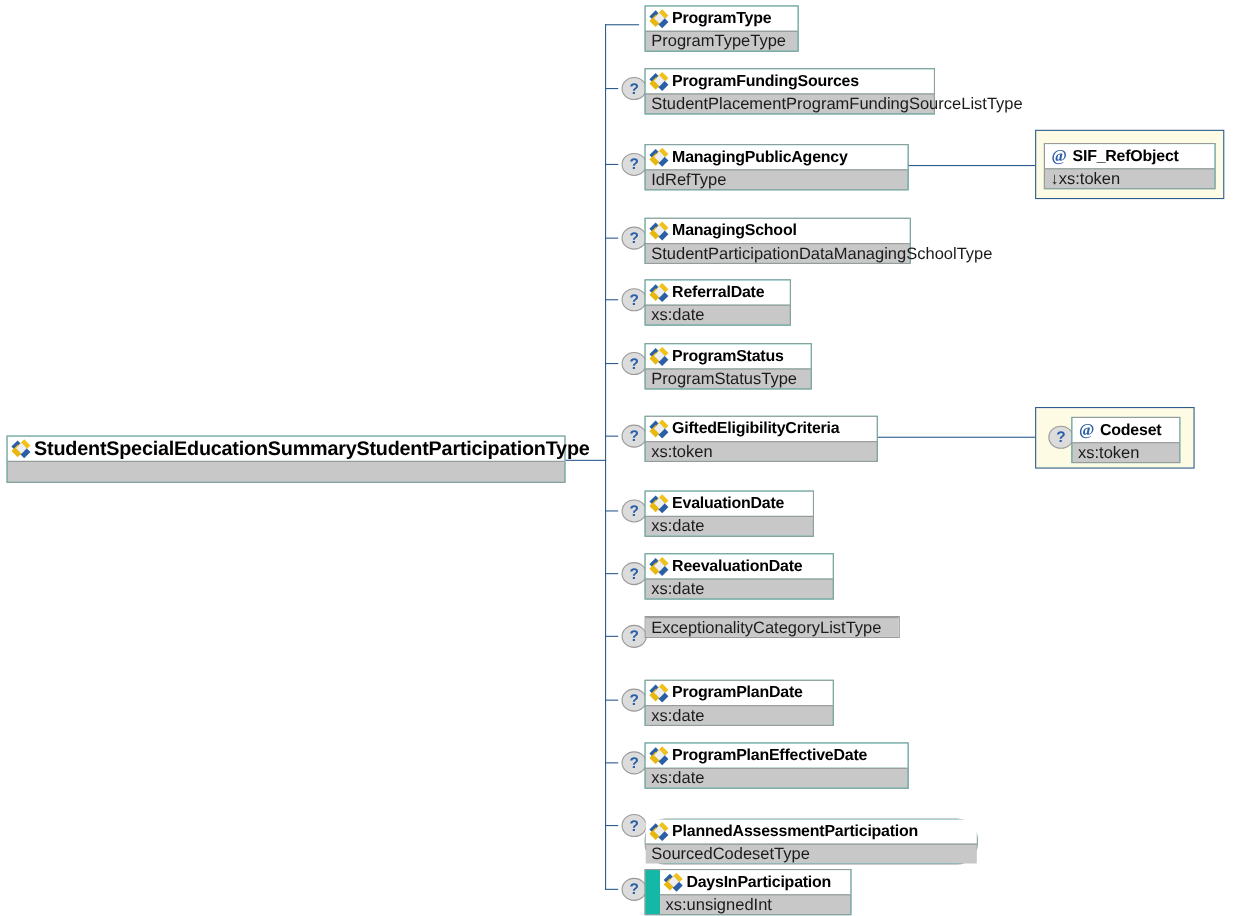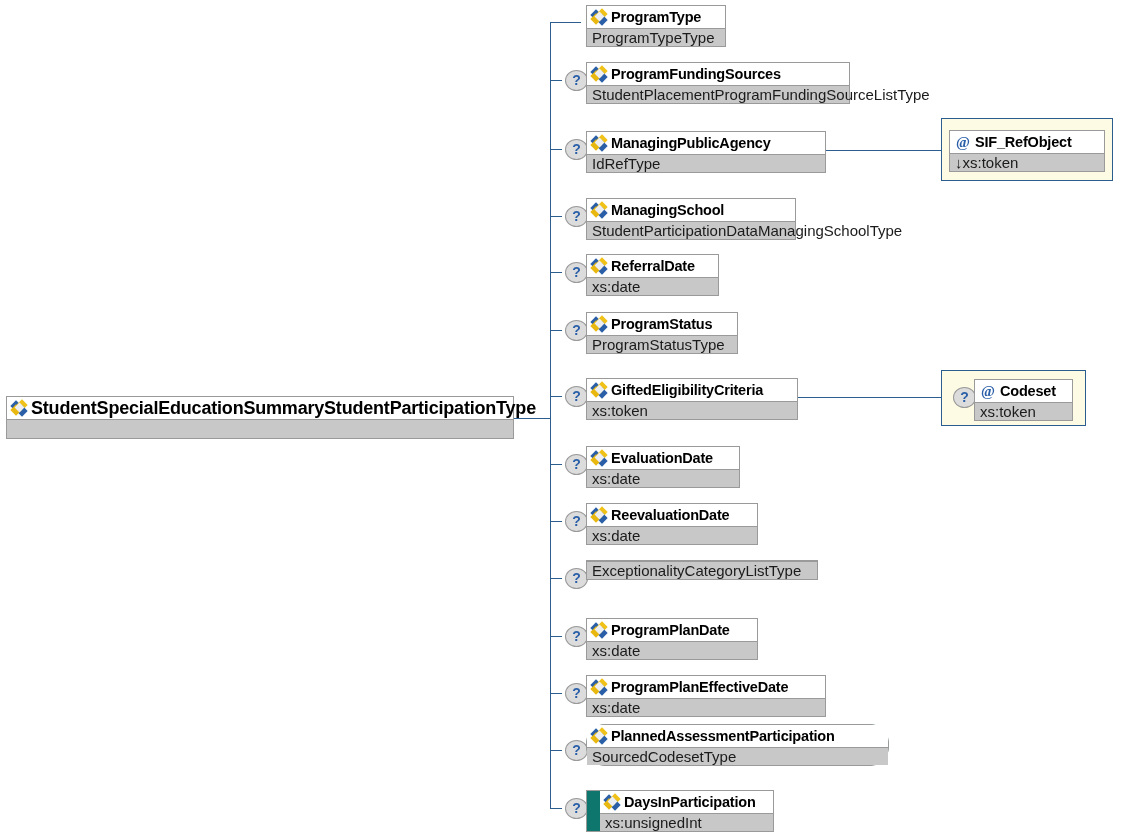--- a/index.html
+++ b/index.html
@@ -25,21 +25,21 @@
     background: #2c5d8f;
   }
   .line.h { height: 1px; }
   .line.v { width: 1px; }
 
   
   .node {
     position: absolute;
     box-sizing: border-box;
     border: 1px solid #9a9a9a;
-    background: #0f766e;
+    background: #14b8a6;
   }
   .node .name-row {
     box-sizing: border-box;
     background: #ffffff;
     height: 22px;
     display: flex;
     align-items: center;
     padding: 0 7px 0 5px;
     white-space: nowrap;
   }
@@ -205,21 +205,21 @@
           <i class="b2"></i>
           <i class="y2"></i>
           <i class="c"></i>
       </span>
       <span class="label">ManagingPublicAgency</span>
     </div>
     <div class="type-row">IdRefType</div>
   </div>
 
   <div class="opt" style="left:565px; top:206px;">?</div>
-  <div class="node" style="left:586px; top:198px; width:210px;">
+  <div class="node" style="left:586px; top:198px; width:242px;">
     <div class="name-row">
       <span class="el-icon">
         <i class="b1"></i>
           <i class="y1"></i>
           <i class="b2"></i>
           <i class="y2"></i>
           <i class="c"></i>
       </span>
       <span class="label">ManagingSchool</span>
     </div>
@@ -330,21 +330,21 @@
           <i class="b2"></i>
           <i class="y2"></i>
           <i class="c"></i>
       </span>
       <span class="label">ProgramPlanEffectiveDate</span>
     </div>
     <div class="type-row">xs:date</div>
   </div>
 
   <div class="opt" style="left:565px; top:740px;">?</div>
-  <div class="node" style="left:586px; top:724px; width:303px;border-radius:19px;">
+  <div class="node" style="left:586px; top:744px; width:303px;border-radius:19px;">
     <div class="name-row">
       <span class="el-icon">
         <i class="b1"></i>
           <i class="y1"></i>
           <i class="b2"></i>
           <i class="y2"></i>
           <i class="c"></i>
       </span>
       <span class="label">PlannedAssessmentParticipation</span>
     </div>

